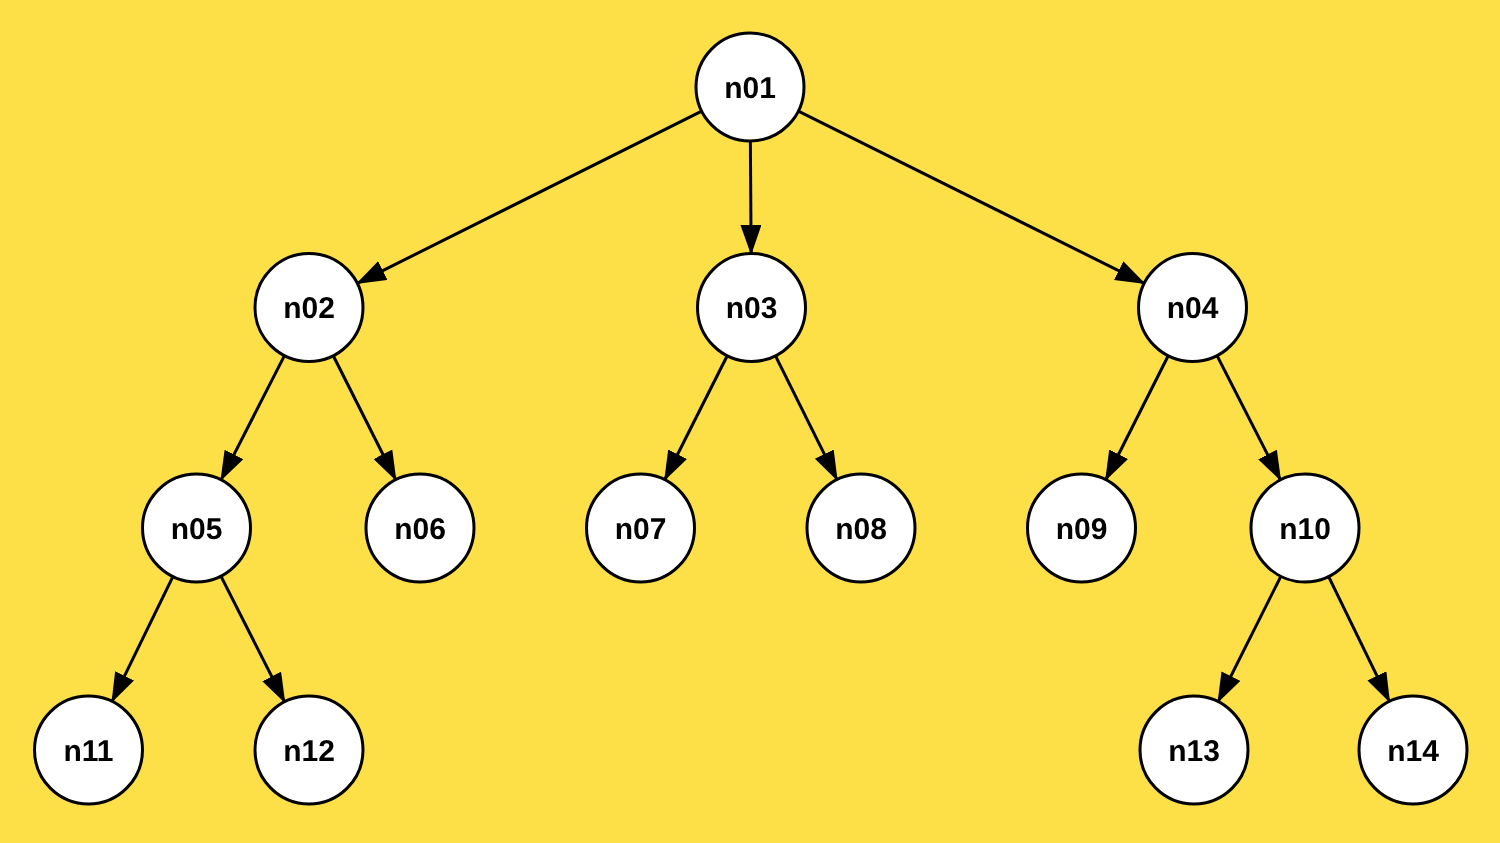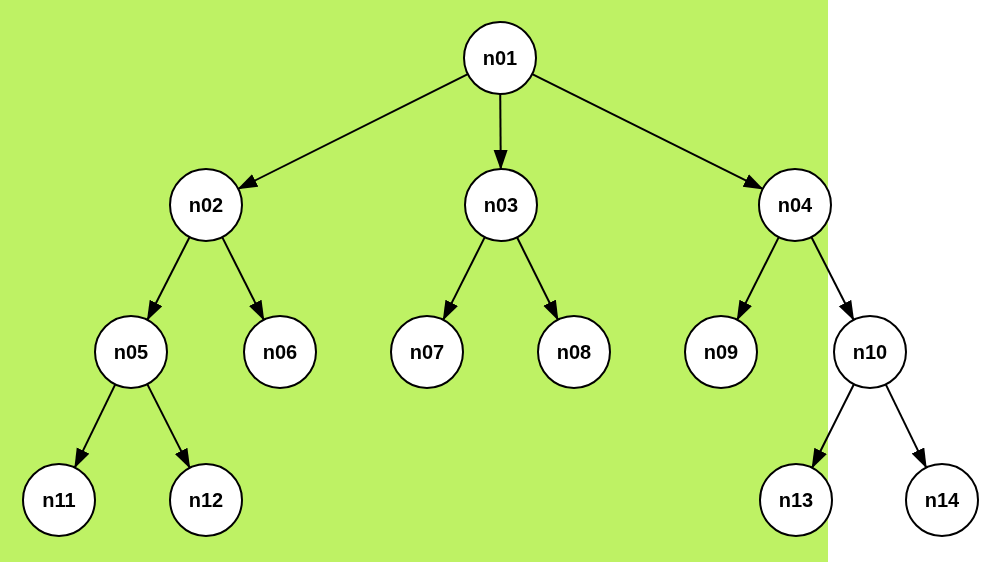--- a/index.html
+++ b/index.html
@@ -6,23 +6,23 @@
     margin: 0;
     padding: 0;
     background: #ffffff;
     width: 1000px;
     height: 562px;
     overflow: hidden;
     font-family: "Liberation Sans", sans-serif;
   }
   #canvas-wrap {
     position: relative;
-    width: 828px;
+    width: 1000px;
     height: 562px;
-    background: #bef264;
+    background: #fde047;
   }
   svg {
     display: block;
   }
   .tree-edge {
     stroke: #000000;
     stroke-width: 2;
     fill: none;
   }
   .tree-node-circle {

